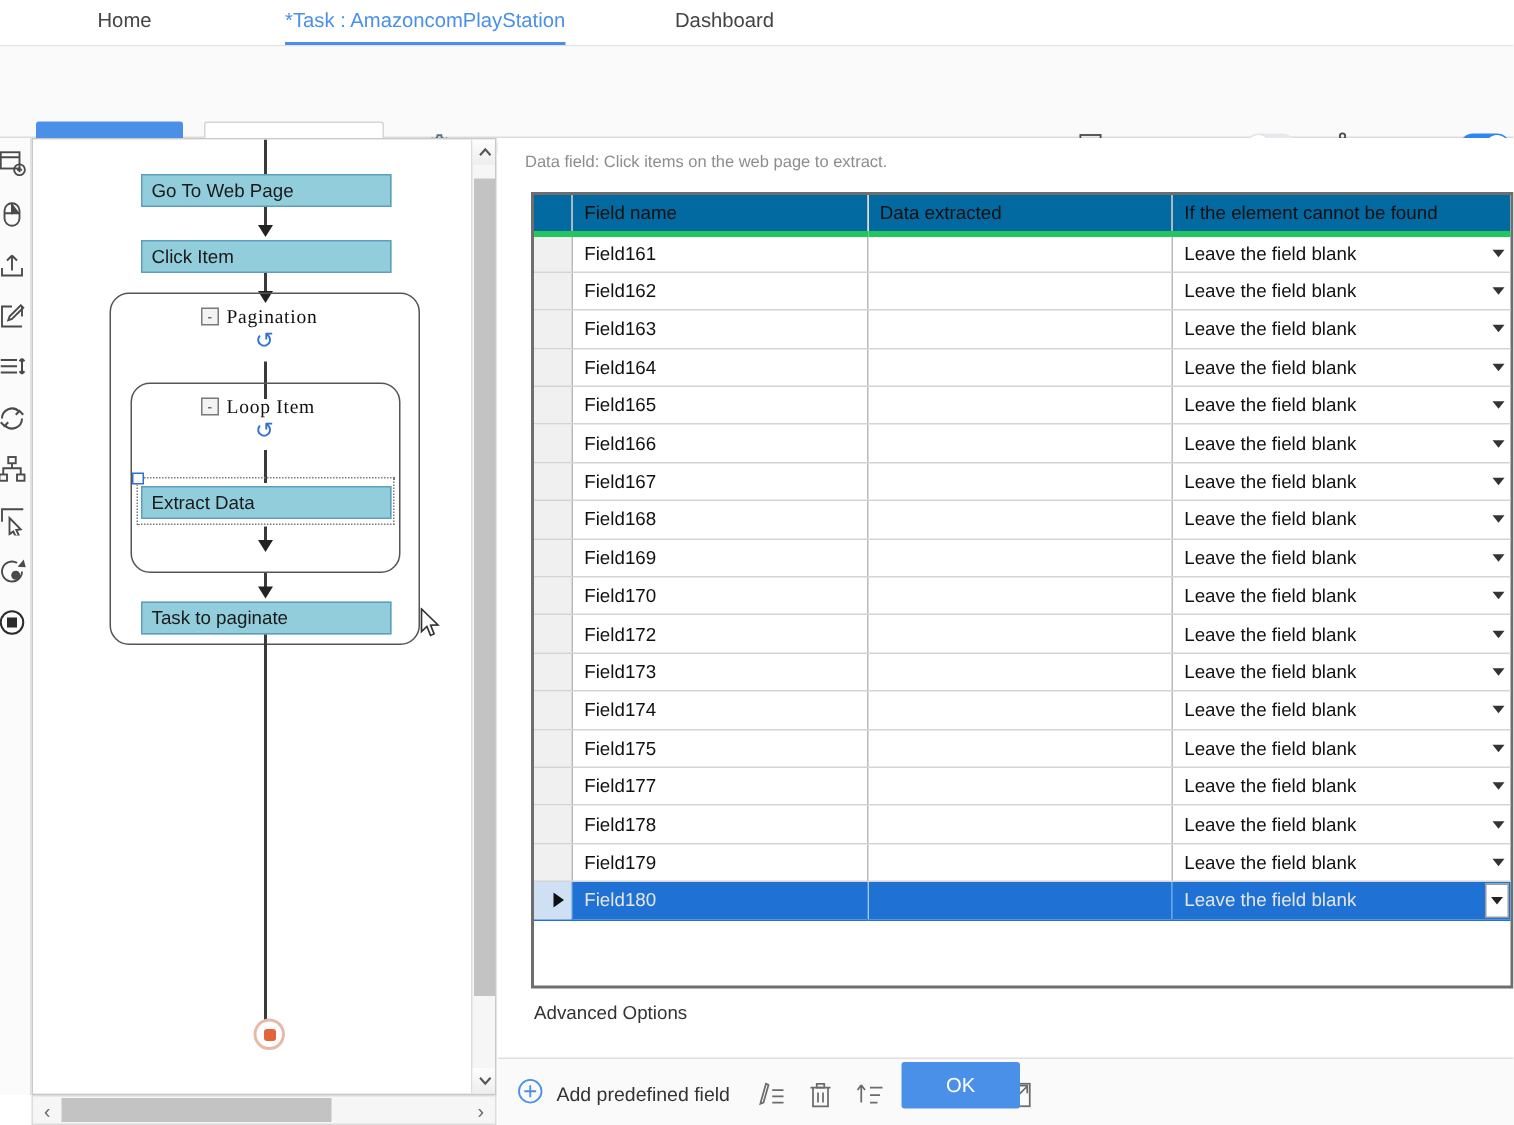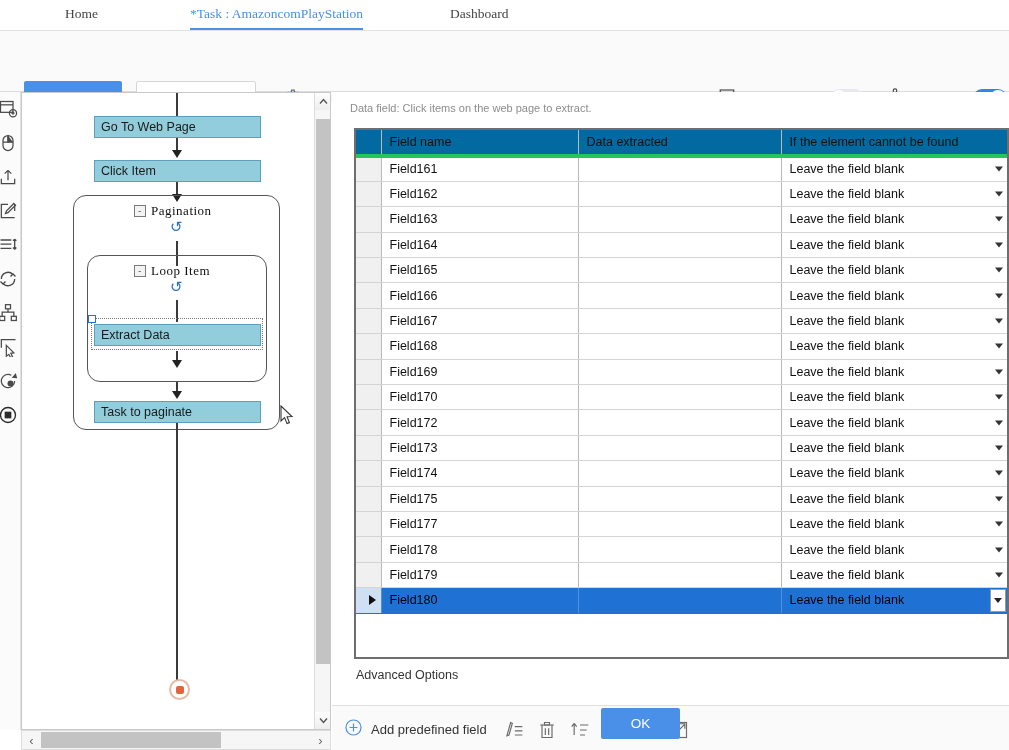--- a/index.html
+++ b/index.html
@@ -7,21 +7,21 @@
     width:1009px;height:750px;overflow:hidden;
     font-family:"Liberation Sans","DejaVu Sans",sans-serif;
     background:#ffffff;color:#333;
     -webkit-font-smoothing:antialiased;
   }
   .app{position:relative;width:1009px;height:750px;overflow:hidden;}
 
   
   .tabbar{
     position:absolute;left:0;top:0;width:1009px;height:30px;
-    background:#ffffff;border-bottom:1px solid #e2e2e2;font-family:Liberation Serif, serif;
+    background:#ffffff;border-bottom:1px solid #e2e2e2;
   }
   .tab{
     position:absolute;top:0;height:30px;line-height:28px;
     font-size:13.5px;color:#444;white-space:nowrap;cursor:pointer;
   }
   .tab.active{color:#4a90e8;}
   .tab.active:after{
     content:"";position:absolute;left:0;right:0;bottom:0;height:2px;background:#4a90e8;
   }
   #tab-home{left:65px;}
@@ -169,21 +169,21 @@
     color:#111;box-sizing:border-box;overflow:hidden;white-space:nowrap;
   }
   table.fields th{
     background:#0369a1;border-bottom:4px solid #22c55e;height:26px;color:#111;
   }
   col.c-ind{width:25px;}
   col.c-name{width:197px;}
   col.c-data{width:203px;}
   col.c-fb{width:226px;}
   td.ind,th.ind{background:#f0f0f0;padding:0;border-right:1px solid #b9b9b9;}
-  tr.sel td{background:#1f72d4;color:#000000;border-bottom:1px solid #1f72d4;border-right:1px solid #4d90e0;}
+  tr.sel td{background:#1f72d4;color:#e5e5e5;border-bottom:1px solid #1f72d4;border-right:1px solid #4d90e0;}
   tr.sel td.ind{background:#cfe0f5;}
   .ind-tri{
     width:100%;height:100%;display:flex;align-items:center;justify-content:center;
   }
   .ind-tri i{
     display:block;width:0;height:0;border-top:5px solid transparent;
     border-bottom:5px solid transparent;border-left:7px solid #111;
   }
   td.fb{position:relative;padding-right:18px;}
   .ddarrow{

